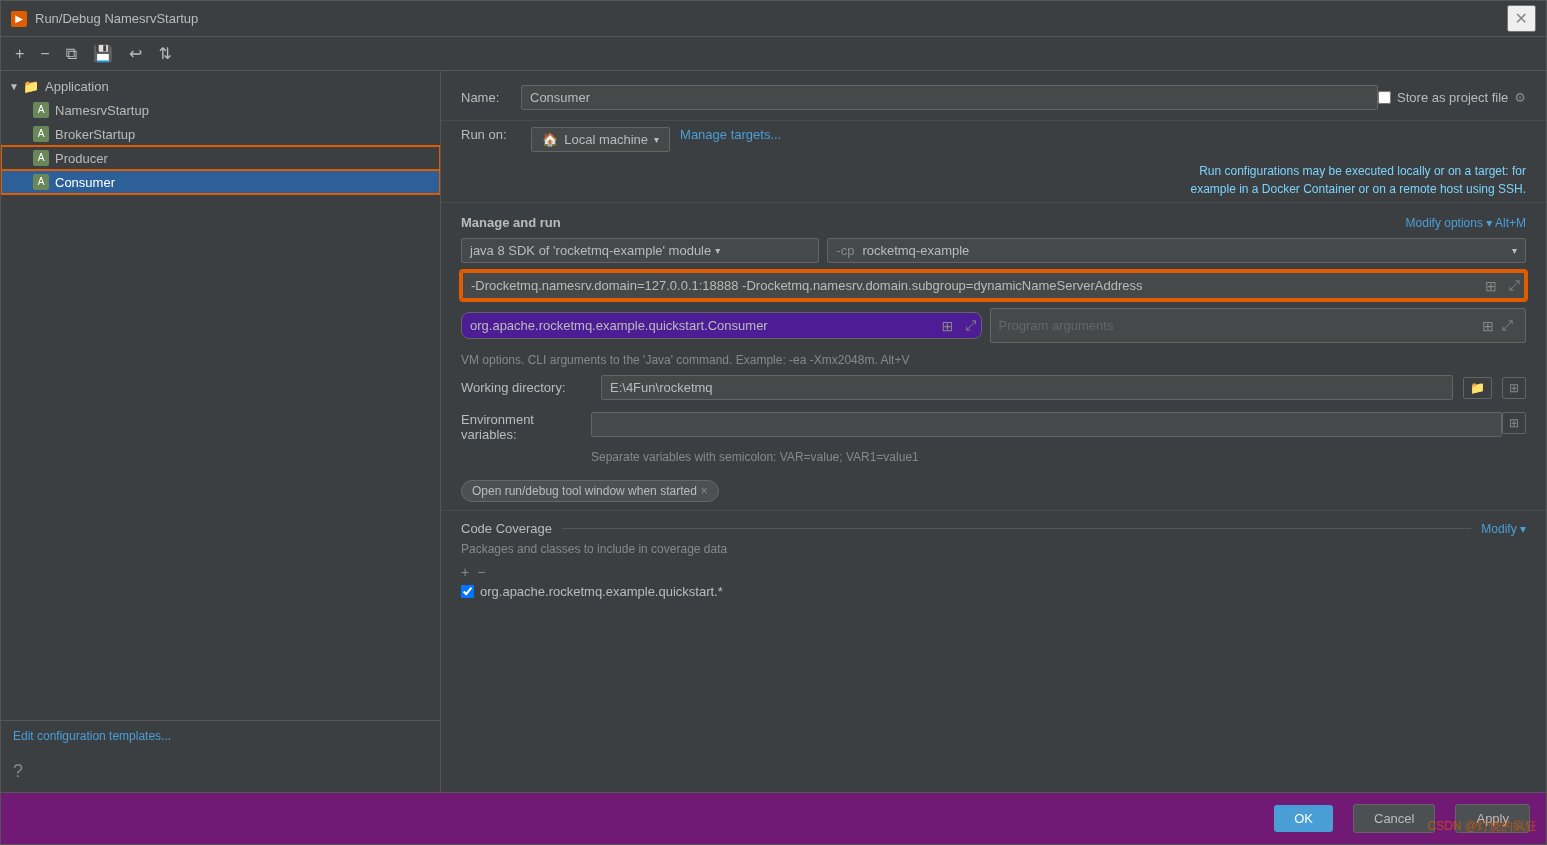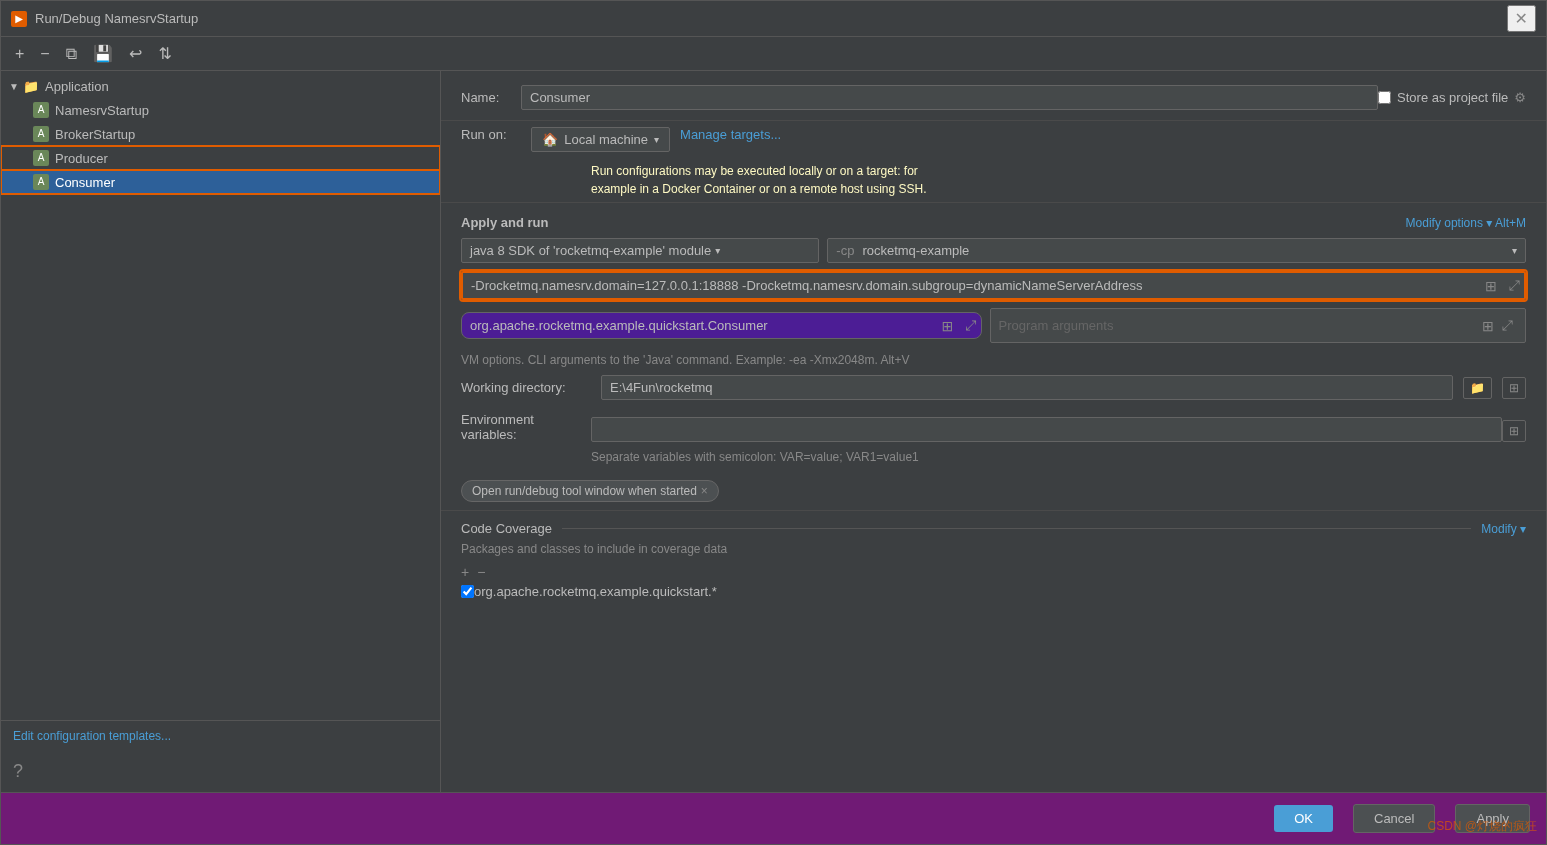--- a/index.html
+++ b/index.html
@@ -188,24 +188,25 @@
       align-items: center;
       gap: 6px;
       border-radius: 2px;
       font-size: 13px;
     }
     .manage-targets-link {
       color: #4a9ed6;
       cursor: pointer;
     }
     .desc-text {
-      color: #fef9c3;
+      color: #7dd3fc;
       font-size: 12px;
       padding: 4px 20px 4px 150px;
       line-height: 1.5;
+      text-align: right;
     }
     .section-header {
       display: flex;
       align-items: center;
       padding: 12px 20px 8px;
       border-top: 1px solid #4a4a4a;
     }
     .section-title {
       color: #bbb;
       font-weight: bold;
@@ -311,21 +312,21 @@
       padding: 2px 0;
     }
     .working-dir-row {
       display: flex;
       align-items: center;
       gap: 10px;
       padding: 6px 20px;
     }
     .env-var-row {
       display: flex;
-      align-items: flex-end;
+      align-items: flex-start;
       padding: 6px 20px;
     }
     .working-dir-input {
       background: #45494a;
       border: 1px solid #646464;
       color: #bbb;
       padding: 4px 8px;
       font-size: 13px;
       flex: 1;
       outline: none;
@@ -415,21 +416,21 @@
     .cov-btn {
       background: none;
       border: none;
       color: #888;
       cursor: pointer;
       font-size: 14px;
     }
     .coverage-entry {
       display: flex;
       align-items: center;
-      gap: 0;
+      gap: 6px;
       margin-top: 4px;
     }
     .coverage-entry input[type="checkbox"] { cursor: pointer; }
     .footer {
       background: #701a75;
       border-top: 1px solid #555;
       display: flex;
       align-items: center;
       justify-content: flex-end;
       padding: 10px 16px;
@@ -545,21 +546,21 @@
         </button>
         <span class="manage-targets-link">Manage targets...</span>
       </div>
 
       <div class="desc-text">
         <span>Run configurations may be executed locally or on a target: for</span><br>
         <span>example in a Docker Container or on a remote host using SSH.</span>
       </div>
 
       <div class="section-header">
-        <span class="section-title">Apply and run</span>
+        <span class="section-title">Manage and run</span>
         <span class="modify-options-link">
           <span>Modify options</span>
           <span> ▾ </span>
           <span>Alt+M</span>
         </span>
       </div>
 
       <div class="build-run-section">
 
         <div class="sdk-row">

